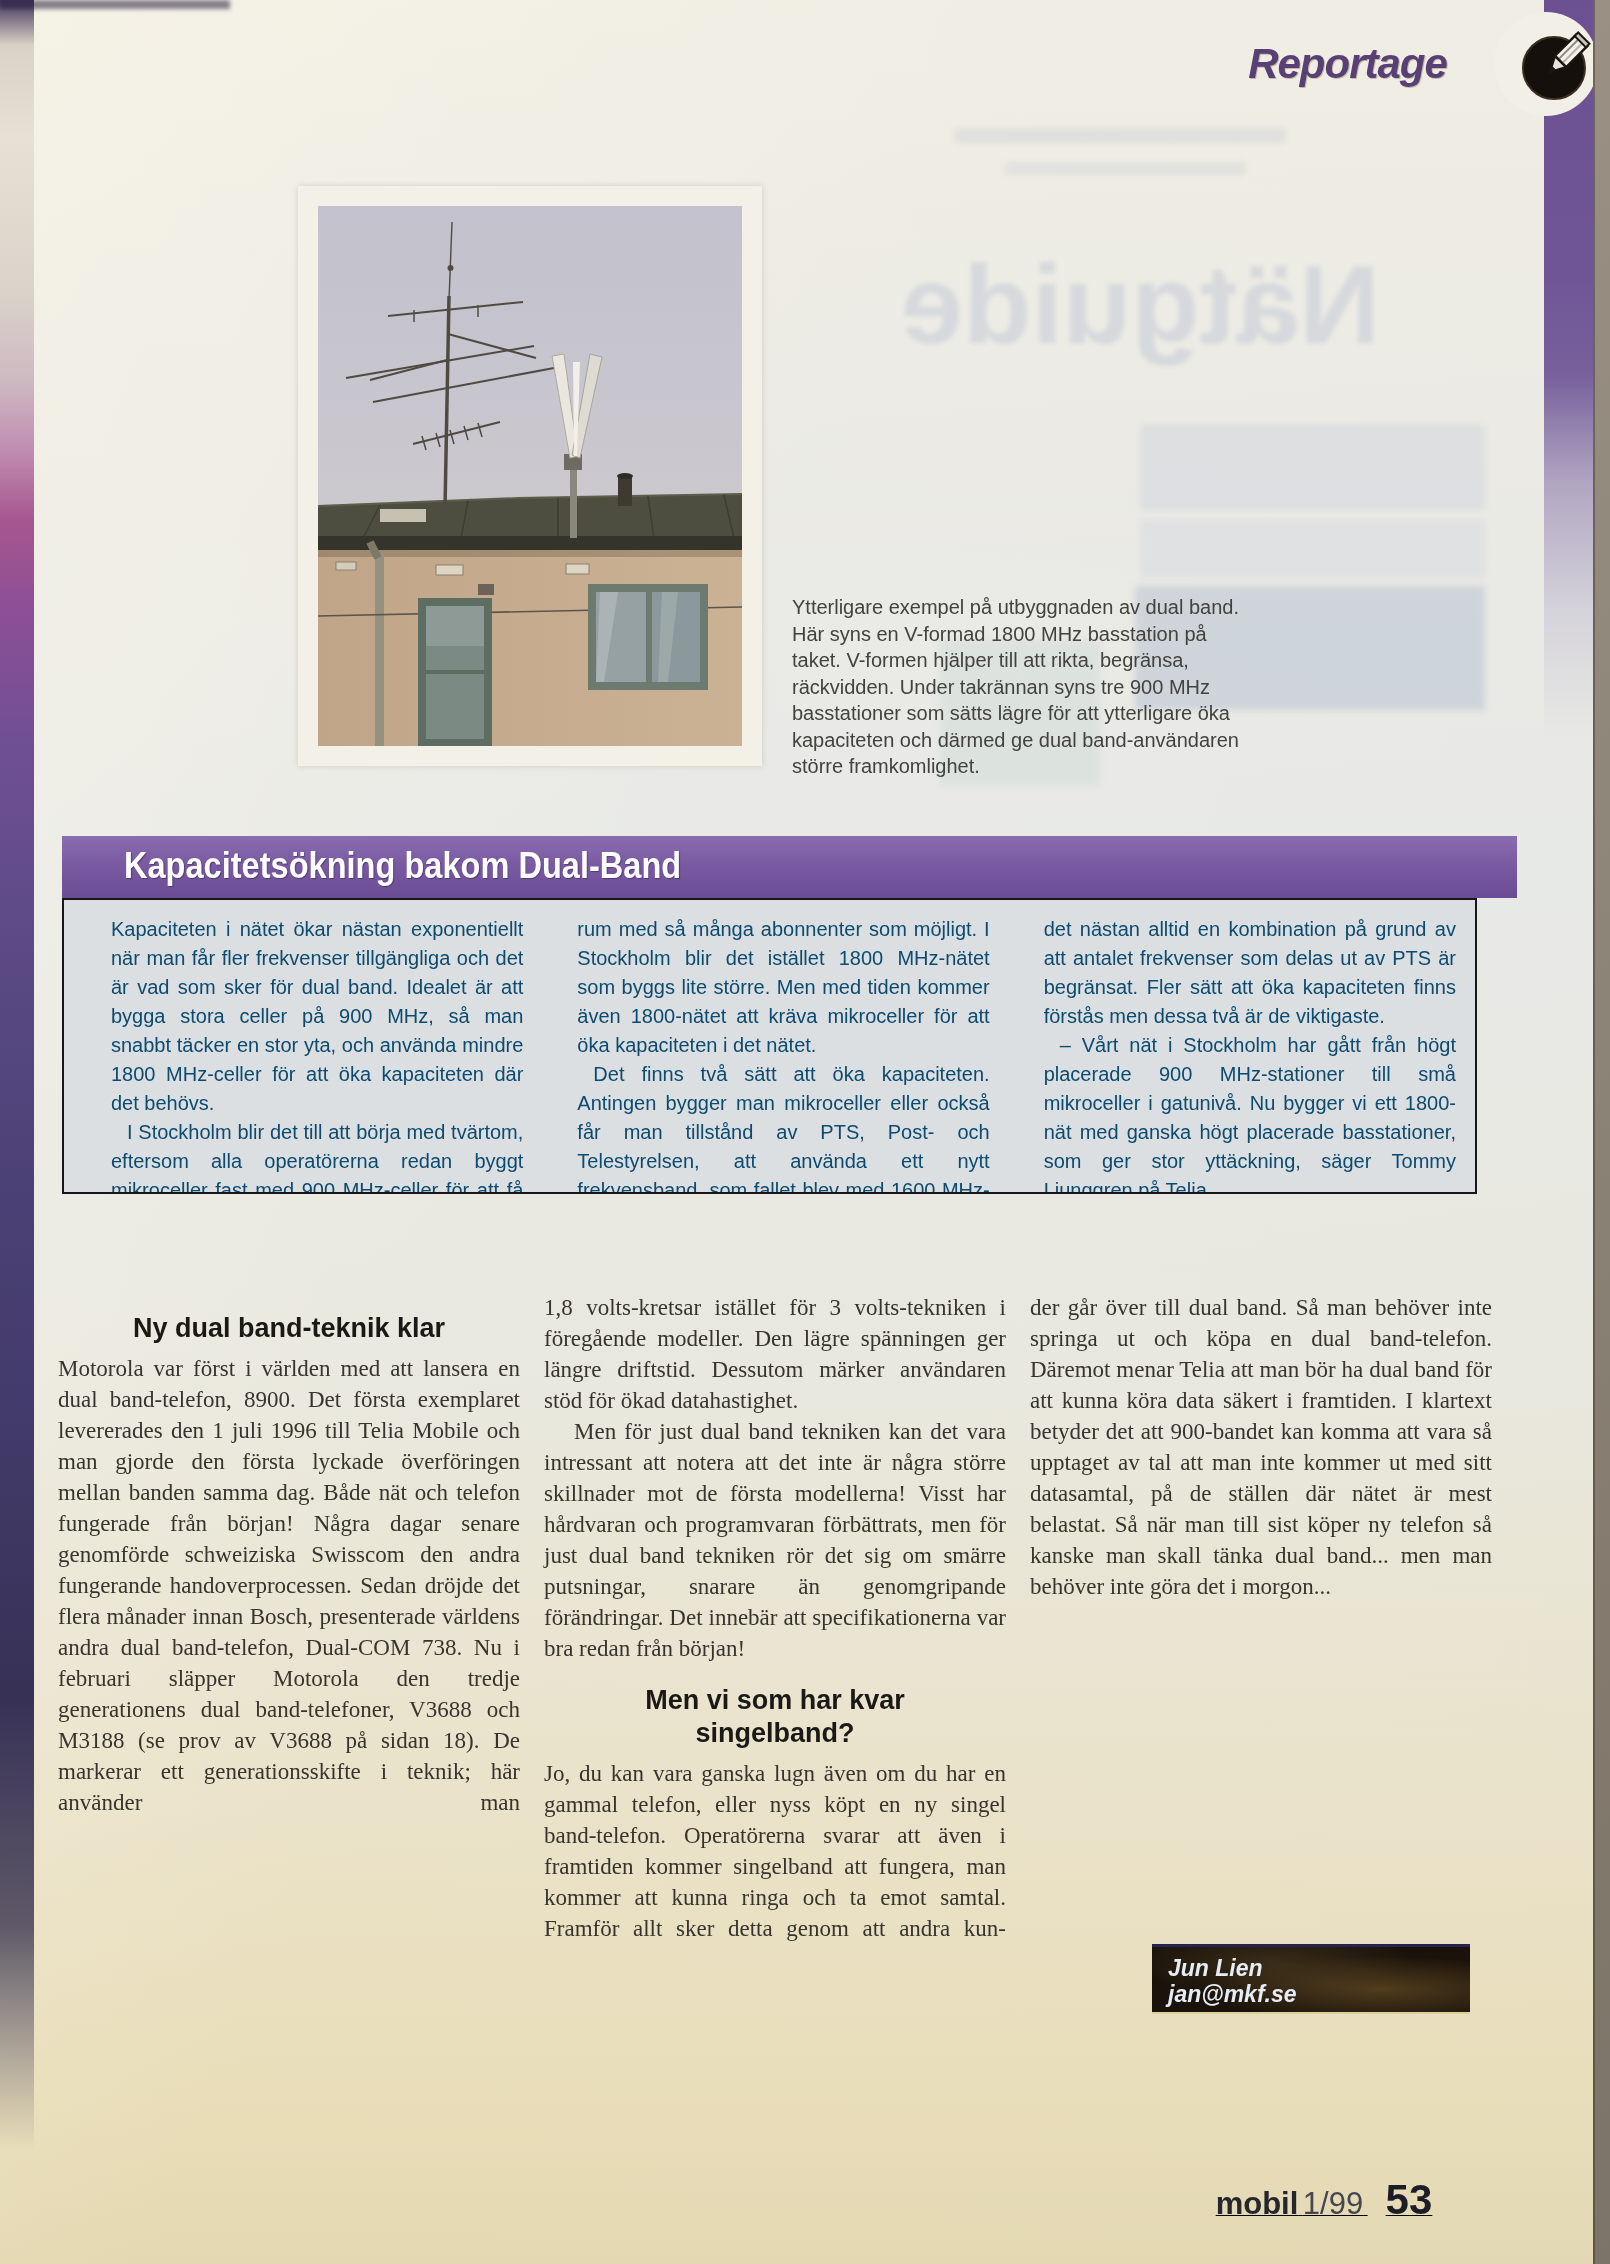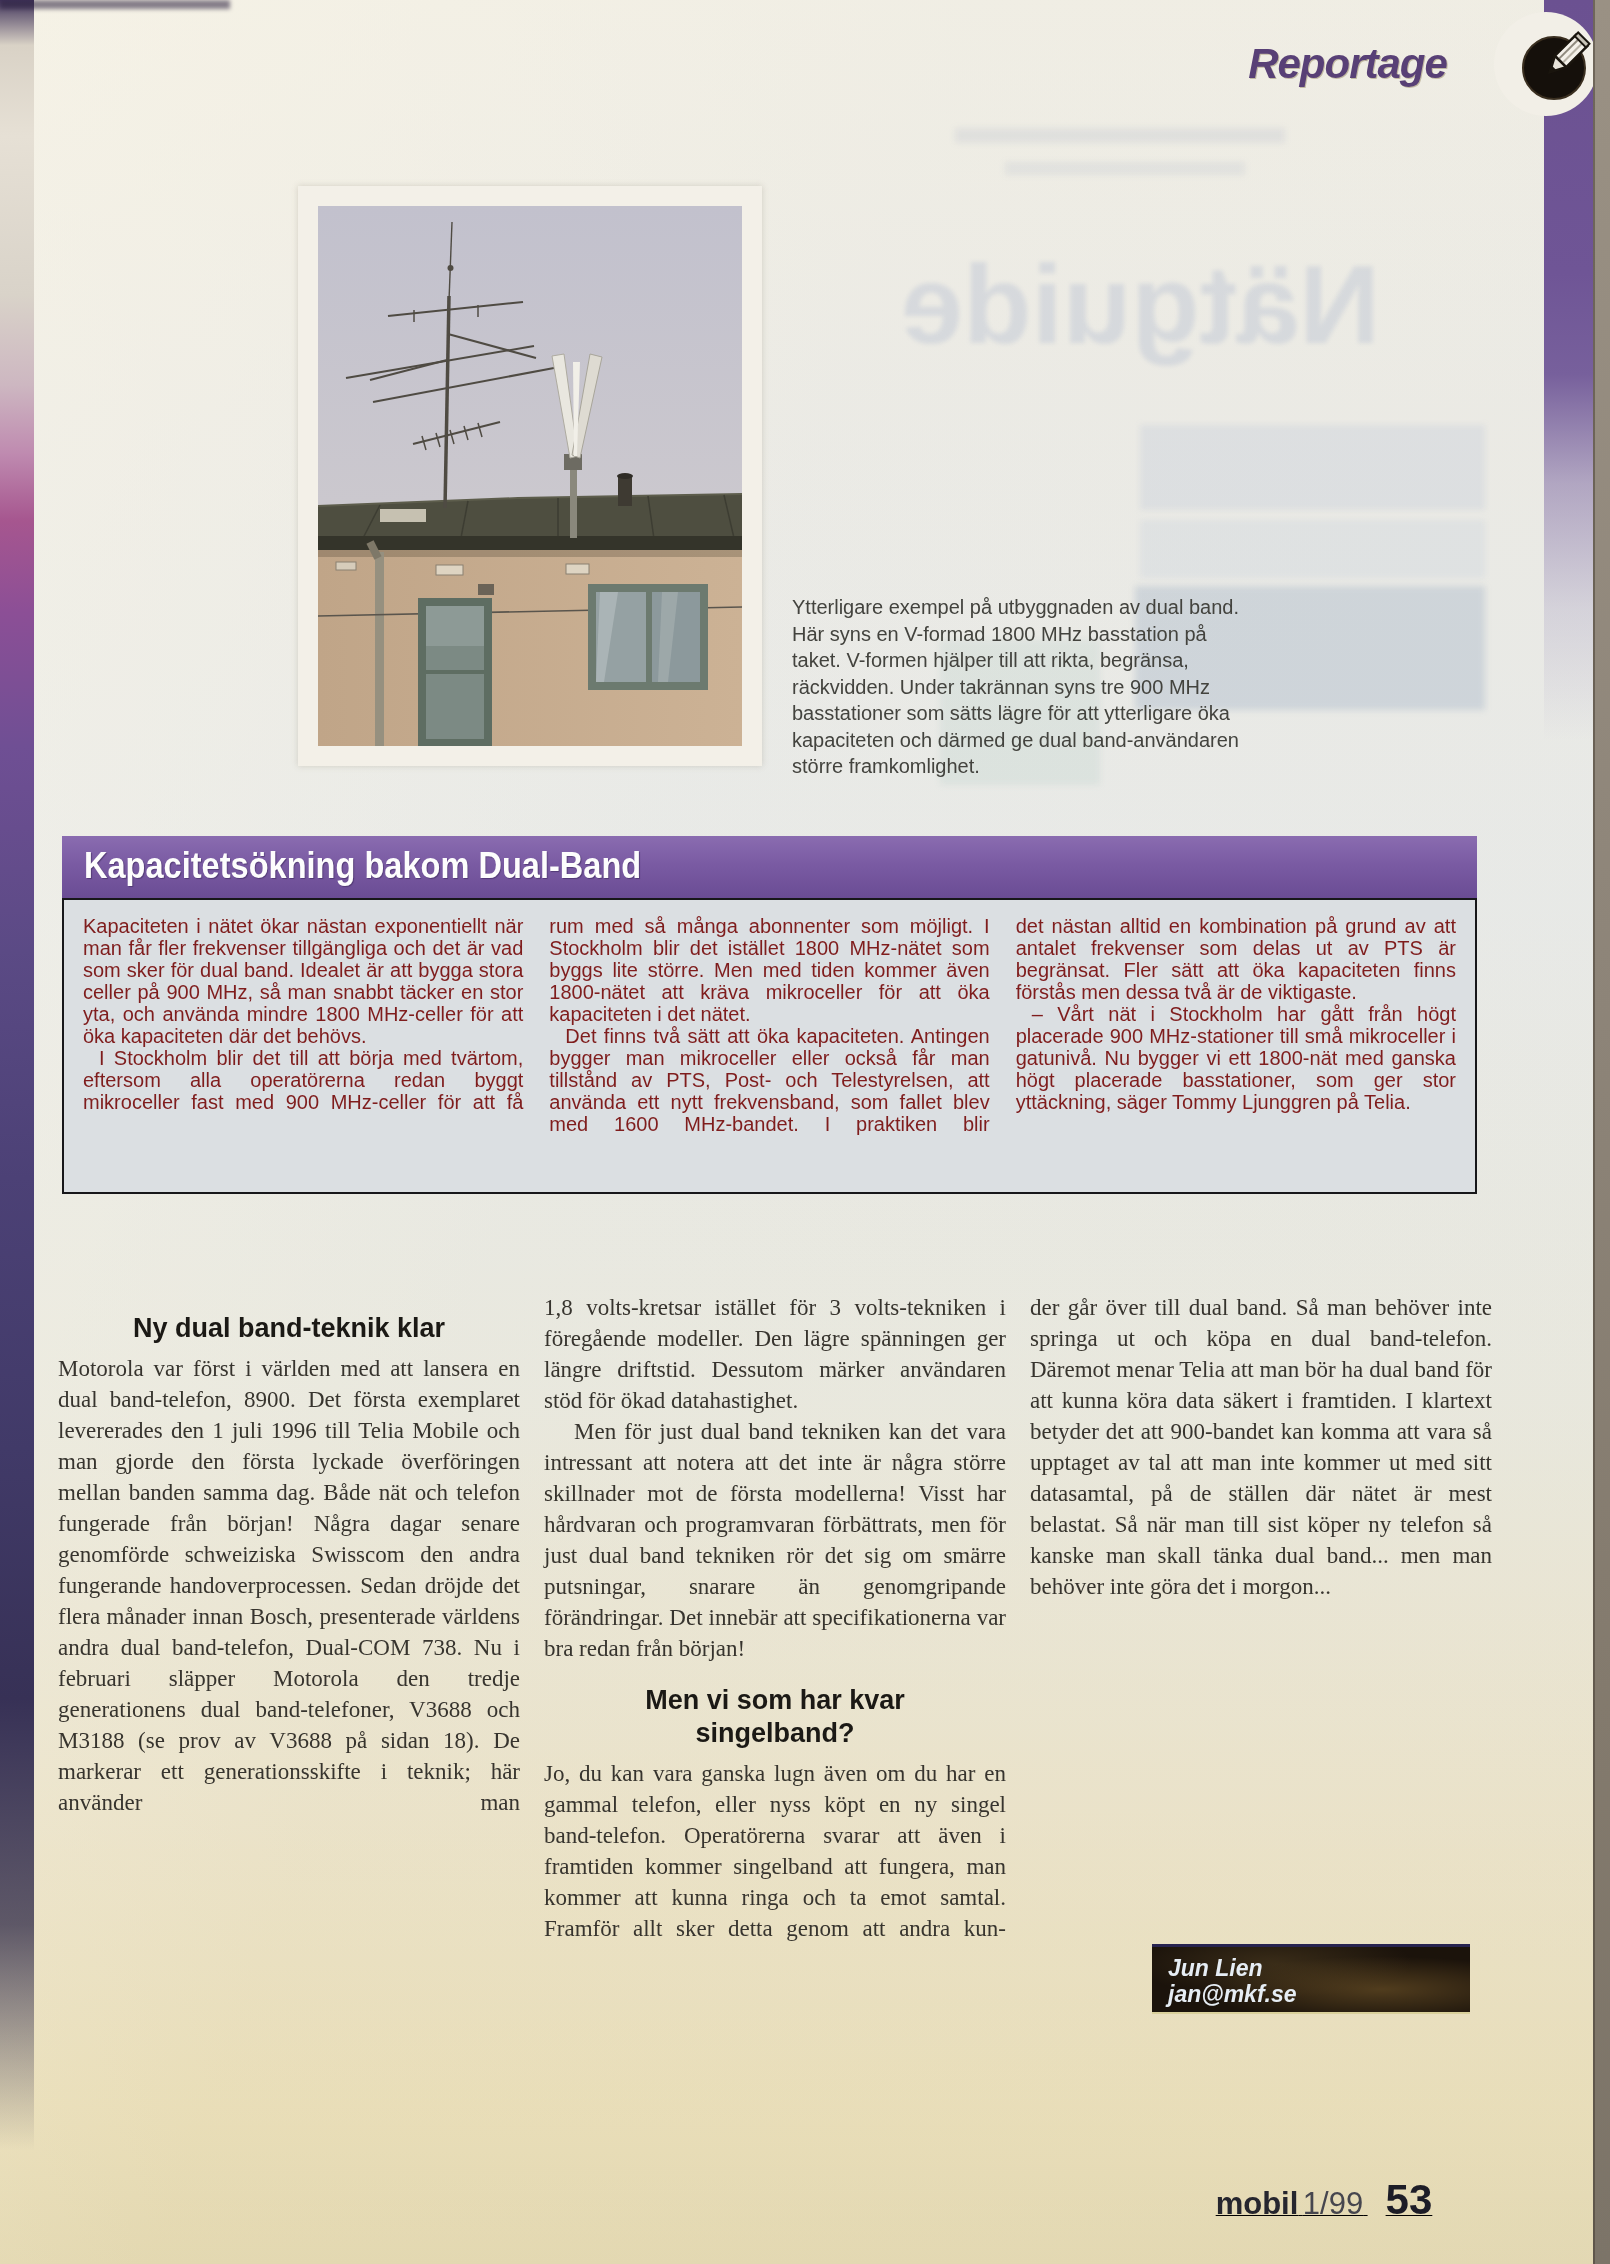--- a/index.html
+++ b/index.html
@@ -44,29 +44,29 @@
   .gb4{left:940px;top:640px;width:160px;height:145px;background:rgba(110,170,160,0.10);}
   
   .photo-frame{position:absolute;left:298px;top:186px;width:464px;height:580px;
     background:#f3f0e8;box-shadow:0 0 6px rgba(120,110,90,0.25);}
   .photo-frame svg{position:absolute;left:20px;top:20px;}
   
   .caption{position:absolute;left:792px;top:594px;width:468px;
     font-size:20px;line-height:26.5px;color:#43433e;}
   
   .banner{position:absolute;left:62px;top:836px;width:1415px;height:62px;
-    background:linear-gradient(to bottom,#8a6cb0 0%,#7a5ba3 45%,#6a4c94 100%);}
+    background:linear-gradient(to bottom,#8a6cb0 0%,#7a5ba3 45%,#6a4c94 100%);padding-left:40px;}
   .banner-title{display:inline-block;margin-left:22px;line-height:60px;
     font-size:37px;font-weight:bold;color:#fdfdfd;letter-spacing:0px;
     transform:scaleX(0.88);transform-origin:left center;
     text-shadow:1px 1px 1px rgba(60,40,90,0.6);}
   .infobox{position:absolute;left:62px;top:898px;width:1415px;height:296px;
     background:#dbdfe2;border:2px solid #17171a;box-sizing:border-box;
     display:flex;gap:26px;padding:15px 19px;overflow:hidden;}
-  .infobox .col{flex:1;font-size:20px;line-height:22px;color:#7f1d1d;text-align:justify;}
+  .infobox .col{flex:1;font-size:20px;line-height:29px;color:#0c4a6e;text-align:justify;margin-left:28px;}
   .infobox p{margin:0;}
   .infobox p.ind{text-indent:16px;}
   .infobox p.cont{text-align-last:justify;}
   
   .acol{position:absolute;top:1292px;width:462px;
     font-family:"Liberation Serif",serif;font-size:23px;line-height:31px;
     color:#37342e;text-align:justify;}
   .acol p{margin:0;}
   .acol p.ind{text-indent:30px;}
   .acol p.cont{text-align-last:justify;}

